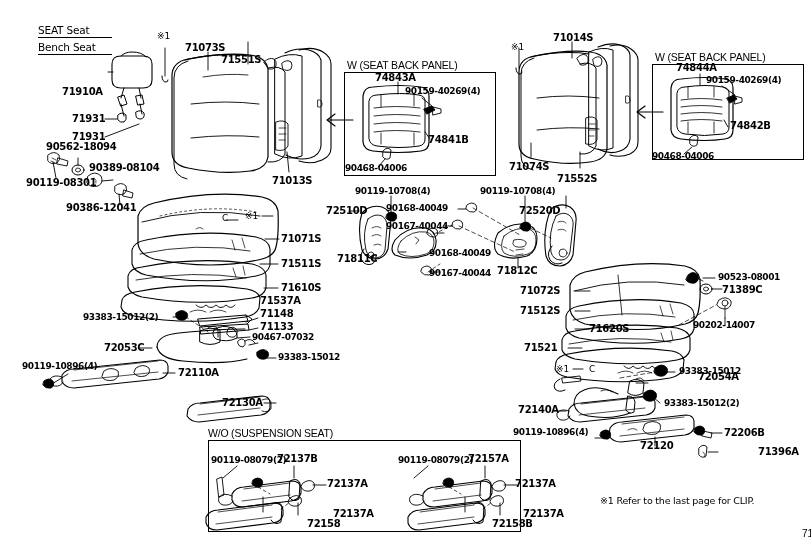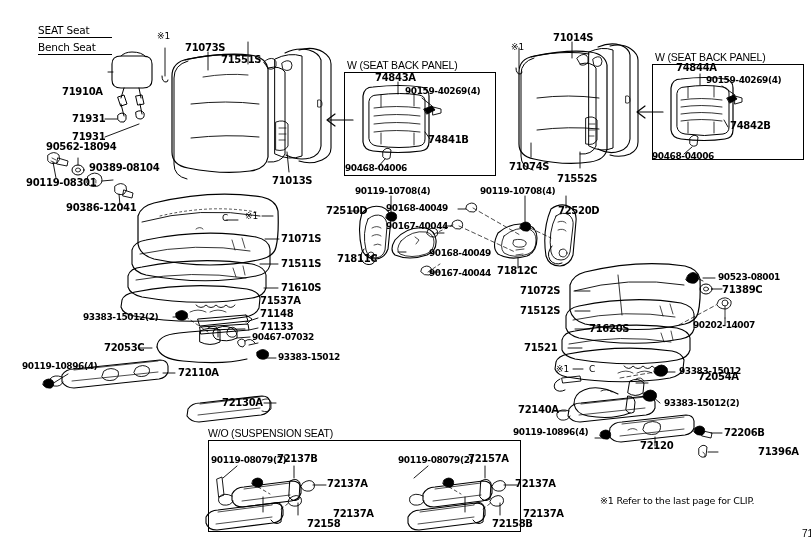--- a/index.html
+++ b/index.html
@@ -504,21 +504,21 @@
 
   <div class="lbl sm" style="left:355px;top:186px;">90119-10708(4)</div>
   <div class="lbl" style="left:326px;top:205px;">72510D</div>
   <div class="lbl sm" style="left:386px;top:203px;">90168-40049</div>
   <div class="lbl sm" style="left:386px;top:221px;">90167-40044</div>
   <div class="lbl" style="left:337px;top:253px;">71811C</div>
   <div class="lbl sm" style="left:429px;top:248px;">90168-40049</div>
   <div class="lbl sm" style="left:429px;top:268px;">90167-40044</div>
   <div class="lbl sm" style="left:480px;top:186px;">90119-10708(4)</div>
   <div class="lbl" style="left:497px;top:265px;">71812C</div>
-  <div class="lbl" style="left:558px;top:205px;">72520D</div>
+  <div class="lbl" style="left:519px;top:205px;">72520D</div>
 
   <div class="lbl" style="left:520px;top:285px;">71072S</div>
   <div class="lbl" style="left:520px;top:305px;">71512S</div>
   <div class="lbl" style="left:541px;top:323px;margin-left:48px;">71620S</div>
   <div class="lbl" style="left:524px;top:342px;">71521</div>
   <div class="lbl sm" style="left:718px;top:272px;">90523-08001</div>
   <div class="lbl" style="left:722px;top:284px;">71389C</div>
   <div class="lbl sm" style="left:693px;top:320px;">90202-14007</div>
   <div class="lbl sm" style="left:679px;top:366px;">93383-15012</div>
   <div class="lbl" style="left:698px;top:371px;">72054A</div>

